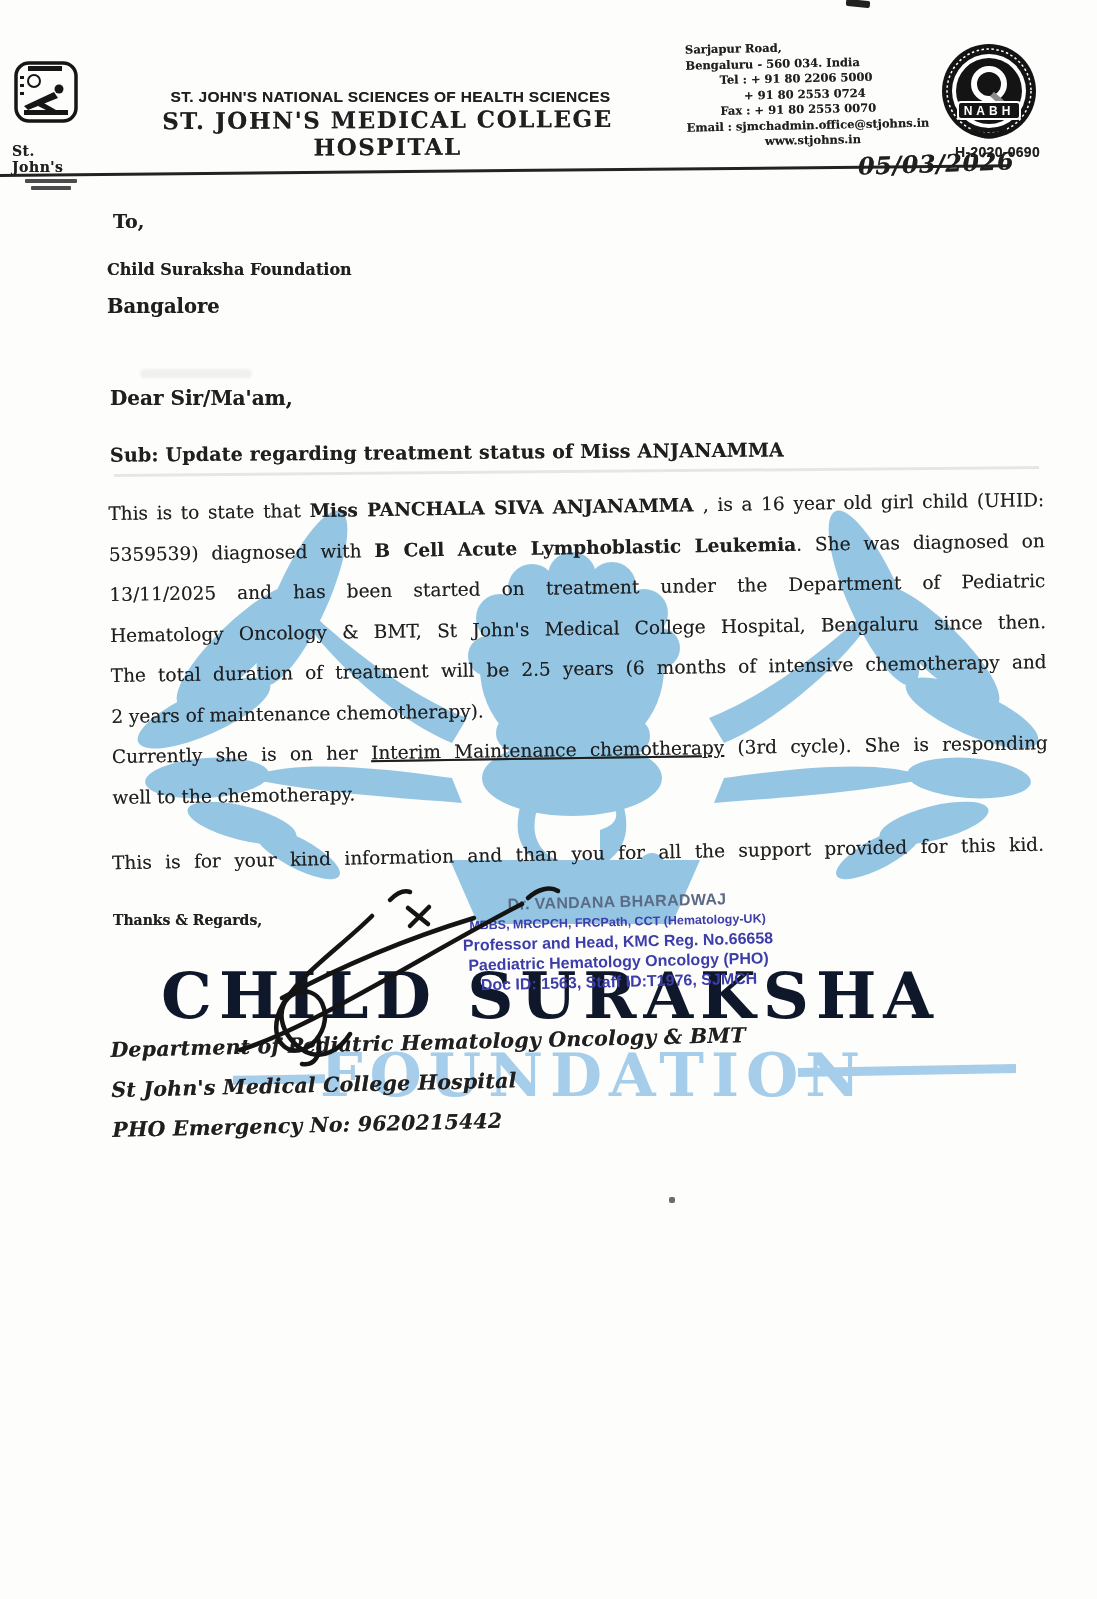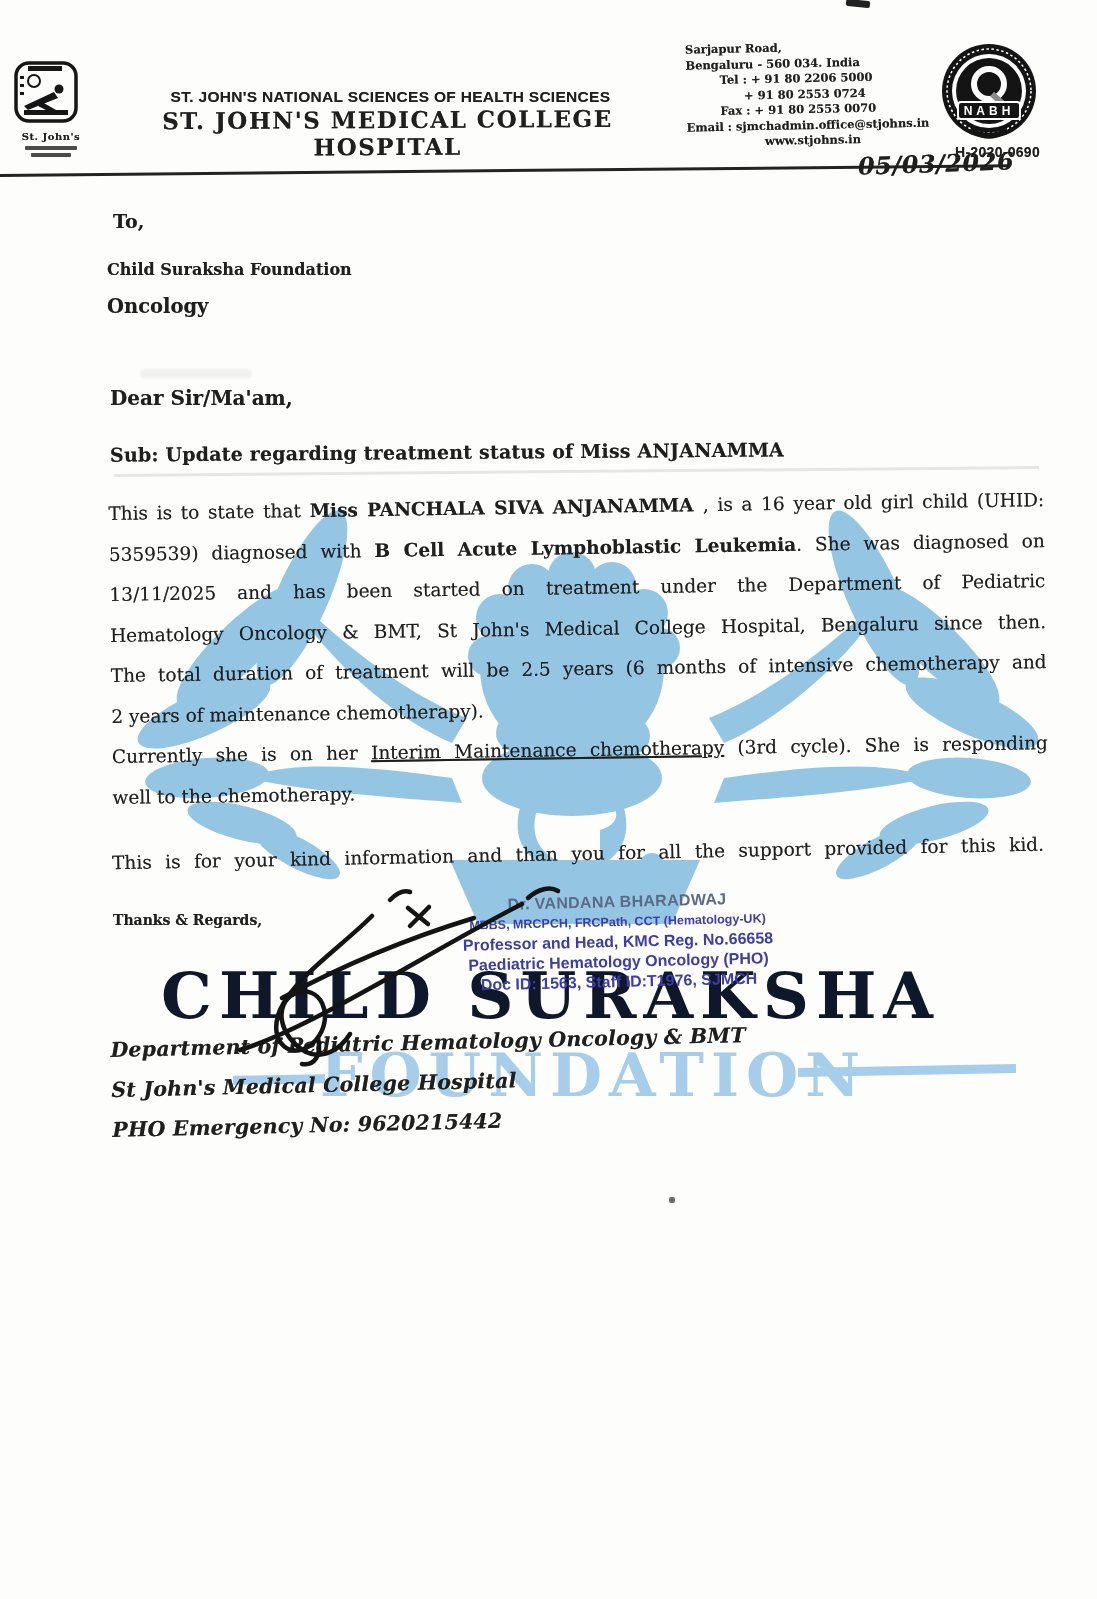--- a/index.html
+++ b/index.html
@@ -26,21 +26,21 @@
   .addr-c{text-align:center;}
   .hrule{left:0;top:174px;width:1010px;height:3.4px;background:#232323;
     transform:rotate(-.55deg);transform-origin:left center;}
   .accred{left:935px;top:144px;width:150px;font-family:"Liberation Sans",sans-serif;
     font-weight:bold;font-size:14px;letter-spacing:.3px;padding-left:20px;}
   .date{left:858px;top:149px;width:160px;font-weight:bold;font-style:italic;font-size:24px;
     transform:rotate(-2deg);letter-spacing:.5px;}
 
   
   .logo-sj{left:12px;top:60px;width:78px;}
-  .logo-cap{font-size:10px;font-weight:bold;text-align:center;margin-top:1px;letter-spacing:.5px;}
+  .logo-cap{font-size:14px;font-weight:bold;text-align:left;margin-top:13px;letter-spacing:.5px;}
   .logo-bars{display:flex;flex-direction:column;align-items:center;gap:3px;margin-top:4px;}
   .logo-bars i{display:block;height:4px;background:#4c4c4c;border-radius:1px;filter:blur(.4px);}
   .logo-bars i:nth-child(1){width:52px;}
   .logo-bars i:nth-child(2){width:40px;}
 
   
   .toLbl{left:113px;top:210px;font-size:19px;font-weight:bold;}
   .recipient{left:107px;top:260px;font-size:16px;font-weight:bold;}
   .city{left:107px;top:295px;font-size:19.5px;font-weight:bold;}
   .salutation{left:110px;top:386px;font-size:20px;font-weight:bold;}
@@ -189,21 +189,21 @@
       <path d="M32,84 A 30 30 0 0 0 70 84 L 66 92 A 26 26 0 0 1 36 92 Z" fill="#141414"></path>
     </svg>
 
     <div class="abs accred ink">H-2020-0690</div>
     <div class="abs hrule"></div>
     <div class="abs date ink">05/03/2026</div>
     <div class="abs topmark"></div>
 
     <div class="abs toLbl ink">To,</div>
     <div class="abs recipient ink">Child Suraksha Foundation</div>
-    <div class="abs city ink">Oncology</div>
+    <div class="abs city ink">Bangalore</div>
 
     <div class="abs smudge"></div>
     <div class="abs salutation ink">Dear Sir/Ma'am,</div>
     <div class="abs subject ink">Sub: Update regarding treatment status of Miss ANJANAMMA</div>
     <div class="abs sub-shadow"></div>
 
     <div class="abs bodyblock ink">
       <div class="bline j"><span>This is to state that </span><span class="b">Miss PANCHALA SIVA ANJANAMMA </span><span>, is a 16 year old girl child (UHID:</span></div>
       <div class="bline j"><span>5359539) diagnosed with </span><span class="b">B Cell Acute Lymphoblastic Leukemia</span><span>. She was diagnosed on</span></div>
       <div class="bline j">13/11/2025 and has been started on treatment under the Department of Pediatric</div>

